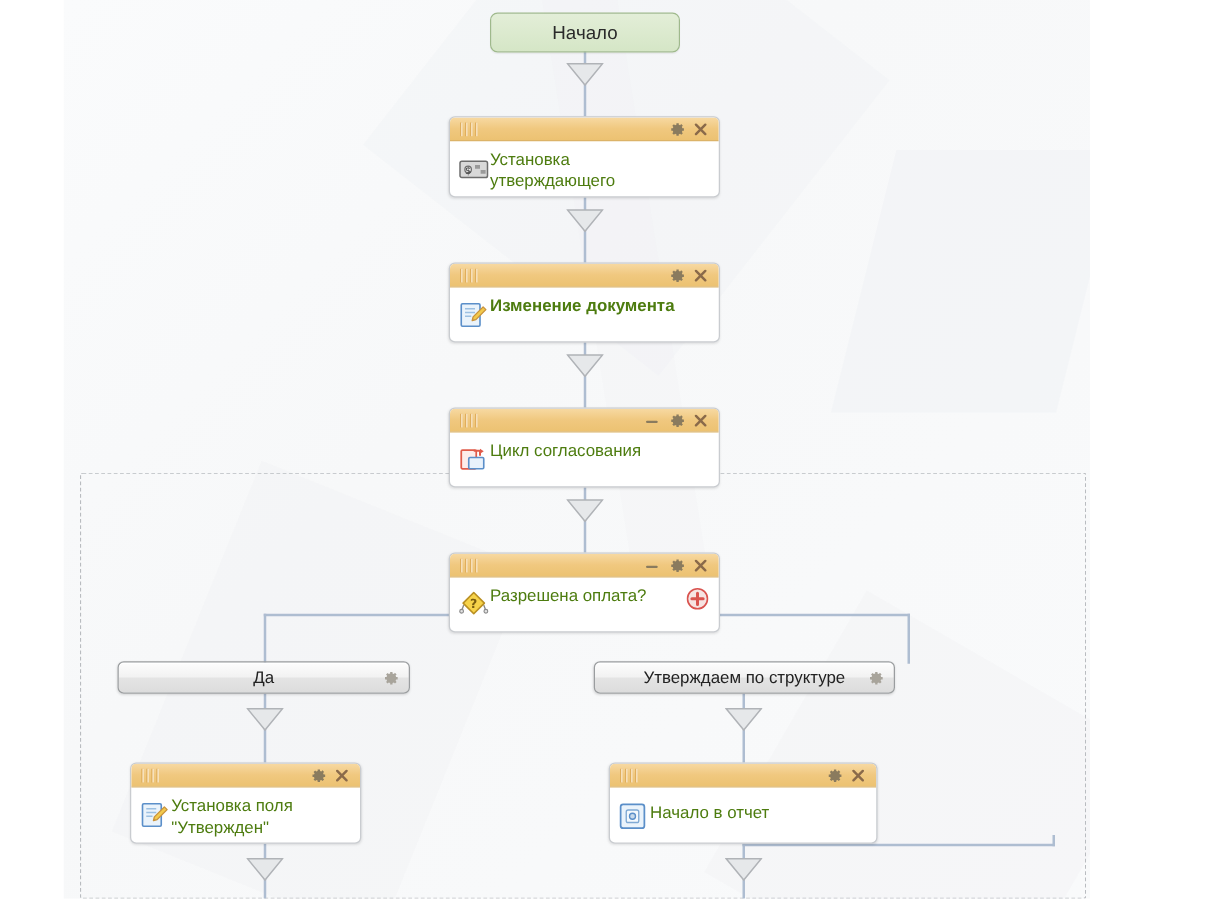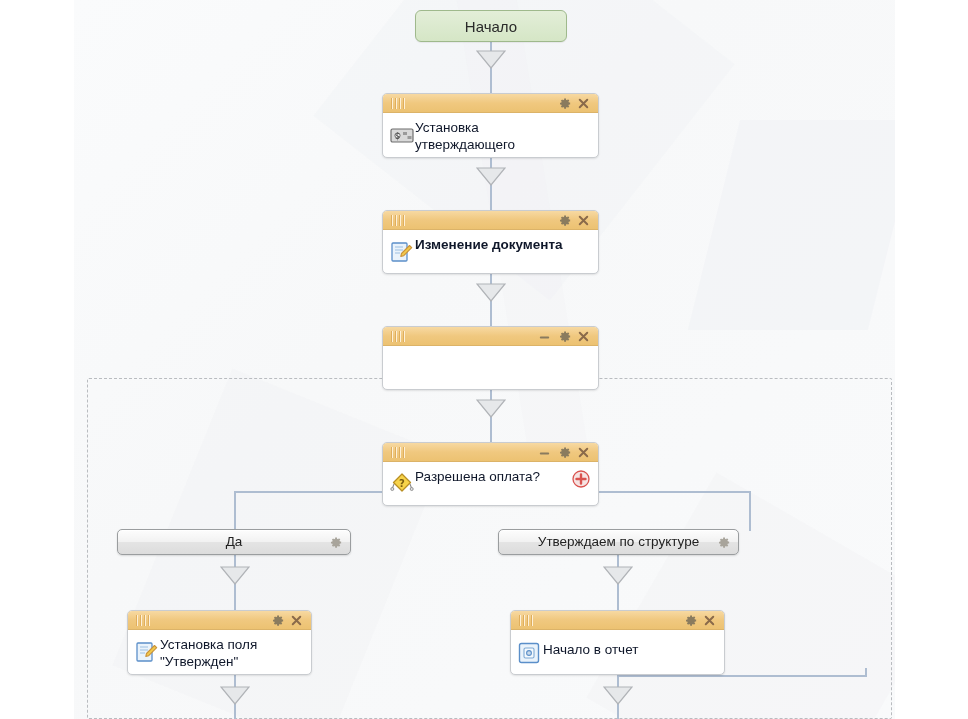--- a/index.html
+++ b/index.html
@@ -7,21 +7,21 @@
     margin: 0; padding: 0;
     width: 968px; height: 719px;
     background: #ffffff;
     font-family: "Liberation Sans", sans-serif;
     overflow: hidden;
   }
   #root { position: relative; width: 968px; height: 719px; background: #ffffff; }
 
   
   .canvas {
-    position: absolute; left: 74px; top: 0; width: 821px; height: 719px;
+    position: absolute; left: 51px; top: 0; width: 821px; height: 719px;
     background: linear-gradient(135deg,#fafbfc 0%, #f7f8f9 40%, #f9fafb 100%);
     overflow: hidden;
   }
   .wm { position:absolute; background:#eef0f3; opacity:.55; }
   .wm1 { left:300px; top:-60px; width:300px; height:300px; transform:rotate(38deg); opacity:.35; }
   .wm2 { left:640px; top:120px; width:180px; height:210px; transform:skewX(-14deg); opacity:.45; }
   .wm3 { left:90px;  top:400px; width:230px; height:320px; transform:rotate(22deg); opacity:.32; }
   .wm4 { left:560px; top:520px; width:260px; height:260px; transform:rotate(30deg); opacity:.30; }
   .wm5 { left:420px; top:0px;   width:60px;  height:470px; transform:skewX(9deg); opacity:.25; }
 
@@ -71,21 +71,21 @@
   .tb-btn svg { display:block; }
   .node-body {
     min-height: 40px;
     padding: 5px 6px 6px 6px;
     display: flex; align-items: flex-start; gap: 0px;
     position: relative;
   }
   .node-icon { width: 26px; min-width:26px; height: 26px; margin-top: 4px; }
   .node-icon svg { display:block; }
   .node-label {
-    font-size: 13.5px; color: #0f172a; line-height: 17px;
+    font-size: 13.5px; color: #4d7c0f; line-height: 17px;
     padding-top: 1px; white-space: pre-line;
   }
   .plus-btn { position:absolute; right:8px; top:8px; width:18px; height:18px; cursor:pointer; }
 
   
   .branch-btn {
     position: absolute;
     height: 26px;
     border: 1px solid #9a9d9f;
     border-radius: 5px;
@@ -265,20 +265,31 @@
               <path fill="#8a7b5e" d="M8 5.2a2.8 2.8 0 100 5.6 2.8 2.8 0 000-5.6zm0 4.3a1.5 1.5 0 110-3 1.5 1.5 0 010 3z"></path>
               <path fill="#8a7b5e" d="M14 7h-1.3a4.9 4.9 0 00-.5-1.2l.9-.9-1.4-1.4-.9.9A4.9 4.9 0 009.6 4V2.7H7.6V4c-.4.1-.8.3-1.2.5l-.9-.9-1.4 1.4.9.9c-.2.4-.4.8-.5 1.2H3.2v2h1.3c.1.4.3.8.5 1.2l-.9.9 1.4 1.4.9-.9c.4.2.8.4 1.2.5v1.3h2v-1.3c.4-.1.8-.3 1.2-.5l.9.9 1.4-1.4-.9-.9c.2-.4.4-.8.5-1.2H14V7z"></path>
             </svg>
         </span>
         <span class="tb-btn" style="right:7px;">
           <svg width="15" height="15" viewBox="0 0 16 16">
               <path stroke="#8a6a4a" stroke-width="2.1" stroke-linecap="round" d="M4 4l8 8M12 4l-8 8"></path>
             </svg>
         </span>
       </div>
+      <div class="node-body">
+        <span class="node-icon">
+          <svg width="26" height="26" viewBox="0 0 26 26">
+            <rect x="3" y="5" width="12" height="15" rx="1" fill="#fdecea" stroke="#e05b4a" stroke-width="1.4"></rect>
+            <rect x="9" y="11" width="12" height="9" rx="1" fill="#e9f2fb" stroke="#5b8fc9" stroke-width="1.3"></rect>
+            <path d="M13 5.5h5v4" stroke="#e05b4a" stroke-width="1.6" fill="none"></path>
+            <path d="M18 4l3 2-3 2z" fill="#e05b4a"></path>
+          </svg>
+        </span>
+        <span class="node-label">Цикл согласования</span>
+      </div>
     </div>
 
     <div class="node" style="left:308px; top:442px; width:217px; height:64px;">
       <div class="node-title">
         <span class="grip">
             <i></i>
             <i></i>
             <i></i>
             <i></i>
           </span>

